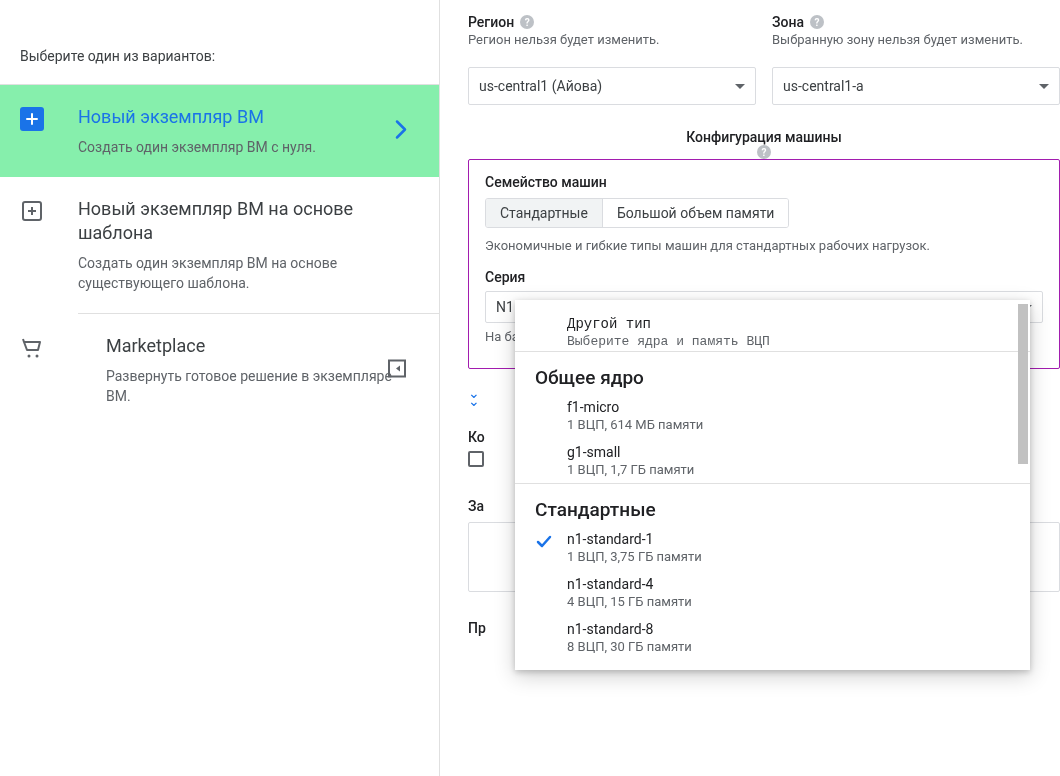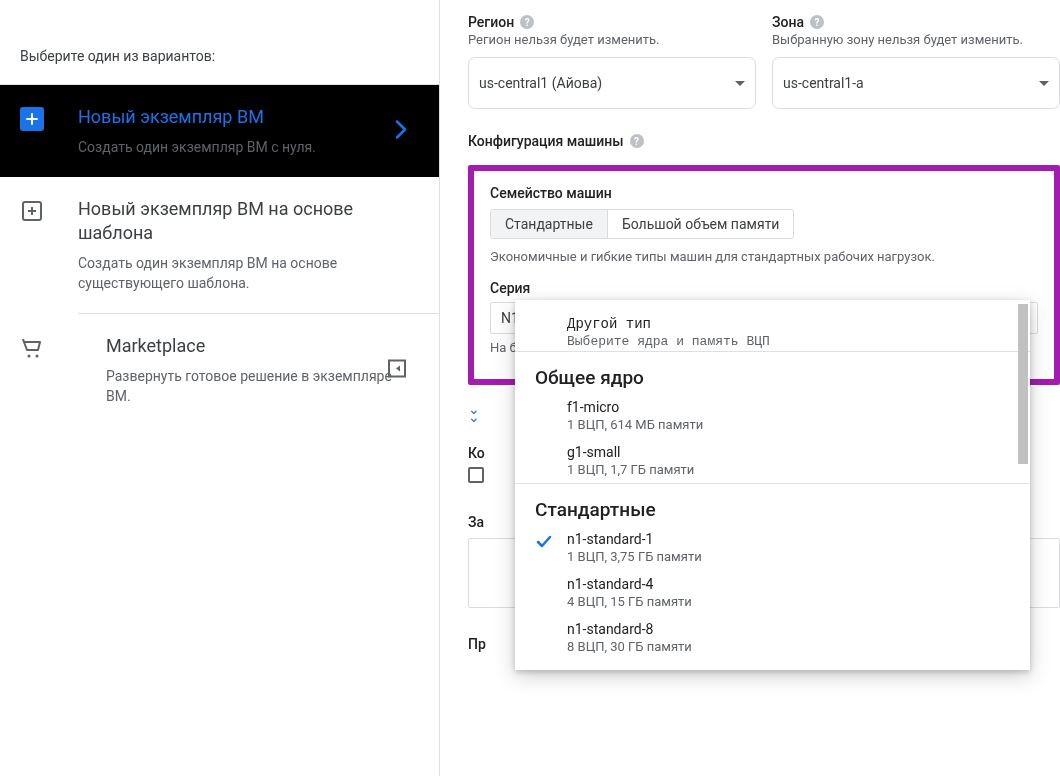--- a/index.html
+++ b/index.html
@@ -24,21 +24,21 @@
       font-size: 14px;
     }
     .option {
       display: flex;
       align-items: flex-start;
       padding: 20px 20px 20px 20px;
       border-bottom: 1px solid #e0e0e0;
       position: relative;
     }
     .option.first { border-top: 1px solid #e0e0e0; }
-    .option.selected { background: #000000; border-bottom: none; }
+    .option.selected { background: #86efac; border-bottom: none; }
     .option-icon {
       width: 24px;
       height: 24px;
       margin-right: 34px;
       margin-top: 2px;
       flex-shrink: 0;
     }
     .opt-icon-box {
       width: 24px; height: 24px; border-radius: 3px;
       display: flex; align-items: center; justify-content: center;
@@ -95,49 +95,49 @@
       background: #bdc1c6; color: #fff;
       display: inline-flex; align-items: center; justify-content: center;
       font-size: 10px; font-weight: 700;
     }
     .field-note {
       font-size: 13px;
       color: #5f6368;
       margin-top: 2px;
     }
     .select {
-      margin-top: 10px;
+      margin-top: 20px;
       border: 1px solid #dadce0;
-      border-radius: 7px;
-      height: 52px;
+      border-radius: 2px;
+      height: 38px;
       display: flex;
       align-items: center;
       justify-content: space-between;
       padding: 0 10px;
       font-size: 14px;
       color: #3c4043;
       background: #fff;
     }
     .triangle-down {
       width: 0; height: 0;
       border-left: 5px solid transparent;
       border-right: 5px solid transparent;
       border-top: 5px solid #5f6368;
     }
     .section-label {
       font-size: 14px;
       font-weight: 500;
       color: #202124;
       margin-top: 24px;
-      display: flex; align-items: center; gap: 6px;
+      display: flex; align-items: center;  flex-direction: column;
     }
     .machine-config {
-      border: 6px solid #a21caf;
+      border: 1px solid #a21caf;
       border-radius: 2px;
-      margin-top: 16px;
+      margin-top: 0;
       padding: 14px 16px 24px 16px;
     }
     .mc-label {
       font-size: 14px;
       color: #202124;
       font-weight: 500;
     }
     .tabs {
       display: inline-flex;
       margin-top: 8px;

